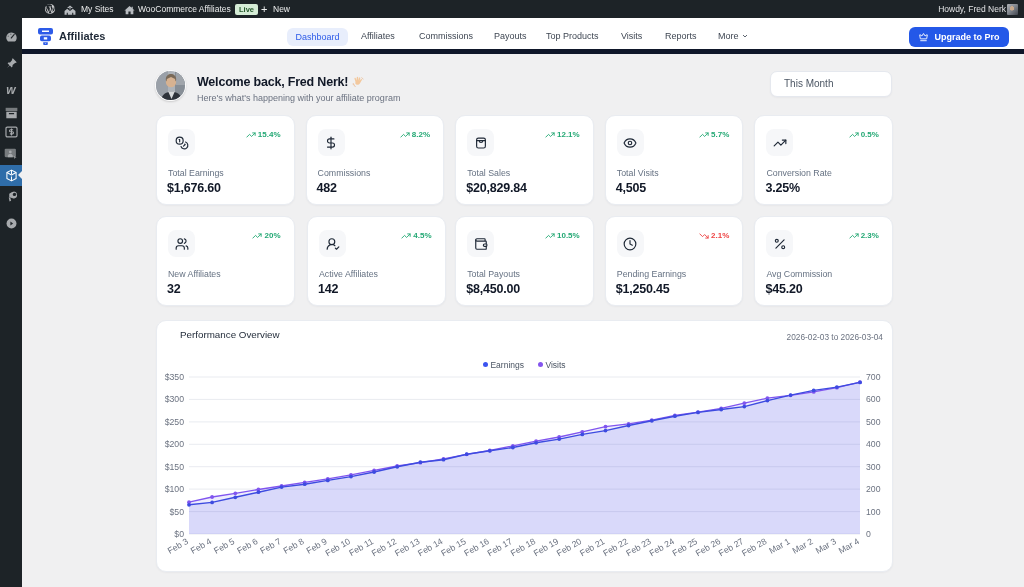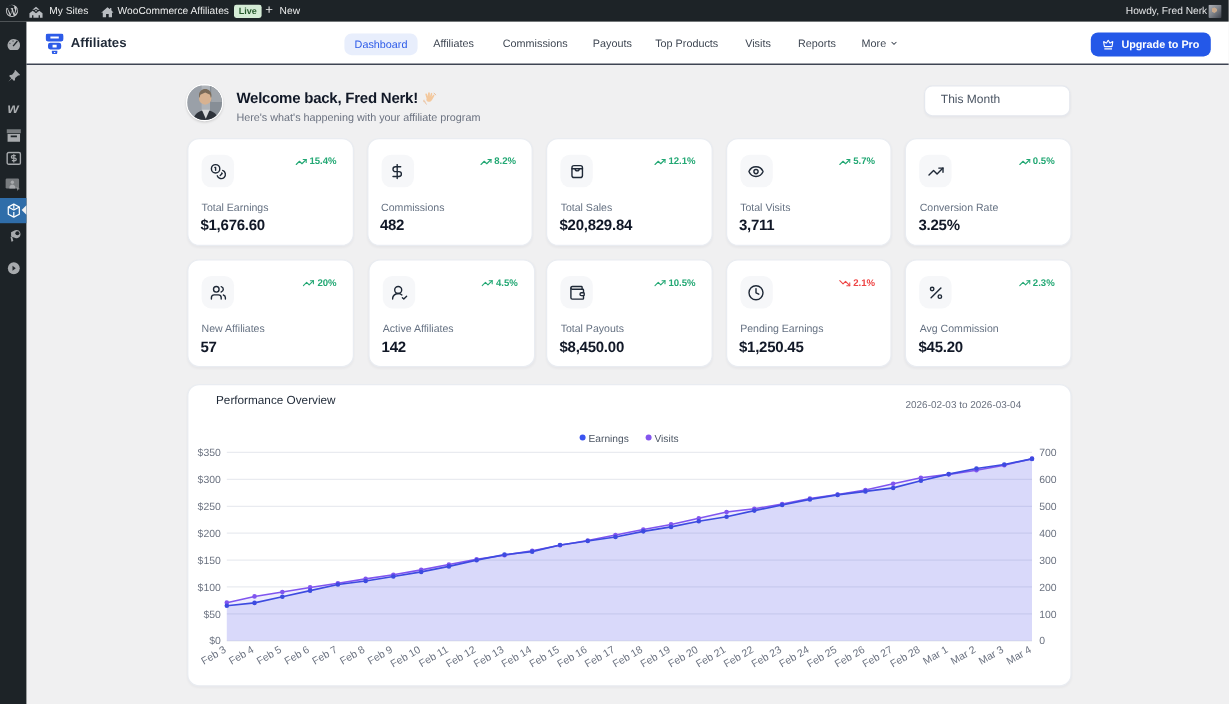--- a/index.html
+++ b/index.html
@@ -2,29 +2,29 @@
 <html><head>
 <meta charset="utf-8">
 <style>
   * { margin:0; padding:0; box-sizing:border-box; }
   html,body { width:1024px; height:587px; overflow:hidden; }
   body { font-family:"Liberation Sans", sans-serif; background:#f0f0f1; position:relative; }
   .abs { position:absolute; }
 
   
   #adminbar { position:absolute; left:0; top:0; width:1024px; height:18px; background:#1d2327; z-index:50; color:#dfe0e2; font-size:8.5px; }
-  #adminbar .item { position:absolute; top:0; height:18px; line-height:18px; white-space:nowrap; }
+  #adminbar .item { position:absolute; top:0; height:18px; line-height:18px; white-space:nowrap;margin-left:40px; }
 
   
   #sidebar { position:absolute; left:0; top:18px; width:22px; height:569px; background:#1d2327; z-index:40; }
   .sbi { position:absolute; left:0; width:22px; text-align:center; }
   .sbi svg { display:block; margin:0 auto; }
 
   
-  #header { position:absolute; left:22px; top:18px; width:1002px; height:36px; background:#ffffff; border-bottom:1px solid #0f172a; z-index:30; }
+  #header { position:absolute; left:22px; top:18px; width:1002px; height:36px; background:#ffffff; border-bottom:5px solid #0f172a; z-index:30; }
   .navwrap a { position:absolute; top:13px; font-size:9px; color:#3f4753; font-weight:500; text-decoration:none; white-space:nowrap; }
   .navwrap .pill { position:absolute; left:265px; top:10px; width:61px; height:18px; background:#e8eefc; color:#2d5be8; border-radius:6px; font-weight:400; font-size:9px; text-align:center; line-height:18px; }
 
   
   .card { position:absolute; background:#ffffff; border:1px solid #e9ecf1; border-radius:10px; box-shadow:0 1px 2px rgba(16,24,40,.04); }
   .iconbox { position:absolute; left:11px; top:13px; width:27px; height:27px; background:#f6f7f9; border-radius:8px; display:flex; align-items:center; justify-content:center; }
   .trend { position:absolute; right:13px; top:13.5px; font-size:8px; font-weight:700; color:#23a874; display:flex; align-items:center; gap:2px; }
   .trend.down { color:#ee4444;align-items:center; }
   .clabel { position:absolute; left:11px; top:51.5px; font-size:8.8px; color:#657182; }
   .cvalue { position:absolute; left:10px; top:65px; font-size:12.5px; font-weight:700; color:#111827; letter-spacing:-0.2px; }
@@ -233,21 +233,21 @@
         <svg width="14" height="14" viewBox="0 0 24 24" fill="none" stroke="#1f2937" stroke-width="2" stroke-linecap="round" stroke-linejoin="round">
           <path d="M2.06 12.35a1 1 0 0 1 0-.7 10.75 10.75 0 0 1 19.88 0 1 1 0 0 1 0 .7 10.75 10.75 0 0 1-19.88 0"></path>
           <circle cx="12" cy="12" r="3"></circle>
         </svg>
       </div>
     <div class="trend"><svg width="10" height="10" viewBox="0 0 24 24" fill="none" stroke="#23a874" stroke-width="2.2" stroke-linecap="round" stroke-linejoin="round">
           <path d="M16 7h6v6"></path>
           <path d="m22 7-8.5 8.5-5-5L2 17"></path>
         </svg>5.7%</div>
     <div class="clabel">Total Visits</div>
-    <div class="cvalue">3,711</div>
+    <div class="cvalue">4,505</div>
   </div>
   <div class="card" style="left:754.4px;top:115px;width:138.5px;height:90px;">
     <div class="iconbox">
         <svg width="14" height="14" viewBox="0 0 24 24" fill="none" stroke="#1f2937" stroke-width="2" stroke-linecap="round" stroke-linejoin="round">
           <path d="M16 7h6v6"></path>
           <path d="m22 7-8.5 8.5-5-5L2 17"></path>
         </svg>
       </div>
     <div class="trend"><svg width="10" height="10" viewBox="0 0 24 24" fill="none" stroke="#23a874" stroke-width="2.2" stroke-linecap="round" stroke-linejoin="round">
           <path d="M16 7h6v6"></path>
@@ -263,21 +263,21 @@
           <circle cx="9" cy="7" r="4"></circle>
           <path d="M22 21v-2a4 4 0 0 0-3-3.87"></path>
           <path d="M16 3.13a4 4 0 0 1 0 7.75"></path>
         </svg>
       </div>
     <div class="trend"><svg width="10" height="10" viewBox="0 0 24 24" fill="none" stroke="#23a874" stroke-width="2.2" stroke-linecap="round" stroke-linejoin="round">
           <path d="M16 7h6v6"></path>
           <path d="m22 7-8.5 8.5-5-5L2 17"></path>
         </svg>20%</div>
     <div class="clabel">New Affiliates</div>
-    <div class="cvalue">57</div>
+    <div class="cvalue">32</div>
   </div>
   <div class="card" style="left:307px;top:216px;width:138.5px;height:90px;">
     <div class="iconbox">
         <svg width="14" height="14" viewBox="0 0 24 24" fill="none" stroke="#1f2937" stroke-width="2" stroke-linecap="round" stroke-linejoin="round">
           <path d="M2 21a8 8 0 0 1 13.292-6"></path>
           <circle cx="10" cy="8" r="5"></circle>
           <path d="m16 19 2 2 4-4"></path>
         </svg>
       </div>
     <div class="trend"><svg width="10" height="10" viewBox="0 0 24 24" fill="none" stroke="#23a874" stroke-width="2.2" stroke-linecap="round" stroke-linejoin="round">
@@ -329,21 +329,21 @@
         </svg>2.3%</div>
     <div class="clabel">Avg Commission</div>
     <div class="cvalue">$45.20</div>
   </div>
 
 </div>
 
 <div id="chart">
   <div class="card" style="left:156px;top:320px;width:737px;height:252px;"></div>
   <div class="abs" style="left:180px;top:329px;font-size:9.8px;font-weight:400;color:#1f2937;">Performance Overview</div>
-  <div class="abs" style="left:611px;top:331.5px;width:240px;text-align:right;font-size:8.3px;color:#6b7280;">2026-02-03 to 2026-03-04</div>
+  <div class="abs" style="left:643px;top:331.5px;width:240px;text-align:right;font-size:8.3px;color:#6b7280;">2026-02-03 to 2026-03-04</div>
   <div class="abs" style="left:156px;top:360px;width:737px;text-align:center;font-size:8.5px;color:#4b5563;">
     <span style="display:inline-block;width:5px;height:5px;border-radius:50%;background:#3b54f0;margin-right:2px;position:relative;top:-1px;"></span>Earnings
     <span style="display:inline-block;width:5px;height:5px;border-radius:50%;background:#8455ee;margin-left:12px;margin-right:2px;position:relative;top:-1px;"></span>Visits
   </div>
 <svg class="abs" style="left:156px;top:320px;" width="737" height="252" viewBox="0 0 737 252" font-family="Liberation Sans, sans-serif">
 <line x1="33" y1="214.0" x2="704" y2="214.0" stroke="#e9ebf0" stroke-width="1"></line>
 <text x="28" y="217.0" text-anchor="end" font-size="8.7" fill="#6b7280">$0</text>
 <text x="710" y="217.0" font-size="8.7" fill="#6b7280">0</text>
 <line x1="33" y1="191.6" x2="704" y2="191.6" stroke="#e9ebf0" stroke-width="1"></line>
 <text x="28" y="194.6" text-anchor="end" font-size="8.7" fill="#6b7280">$50</text>

